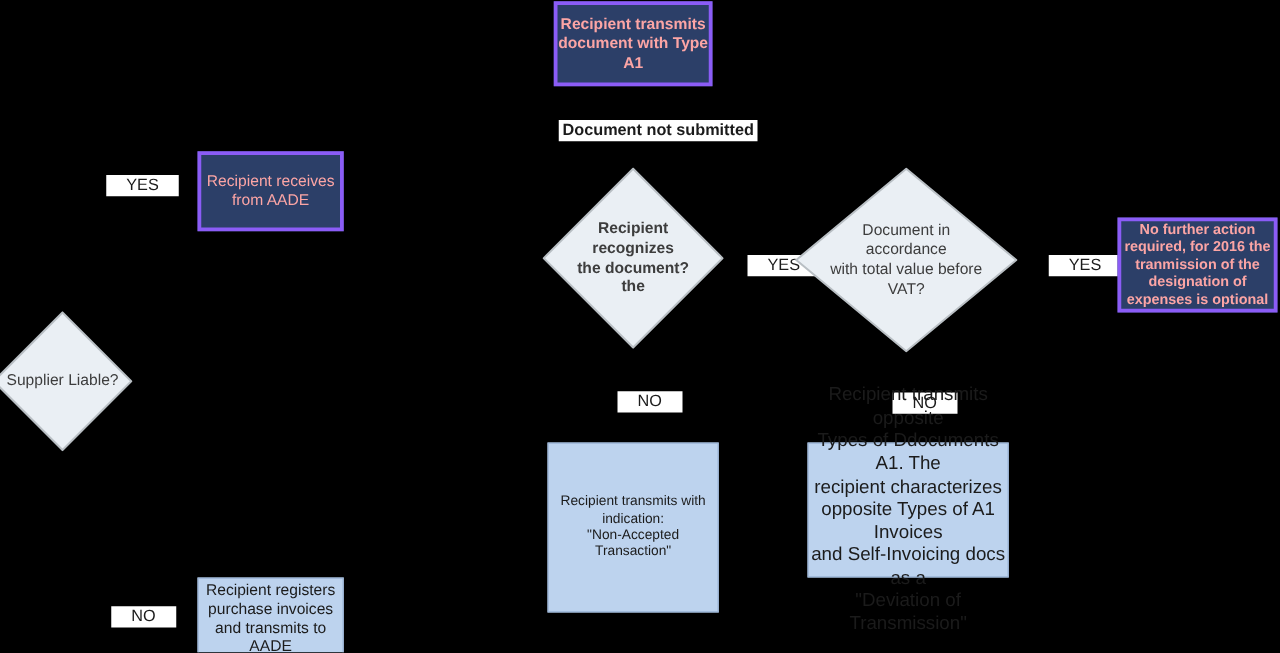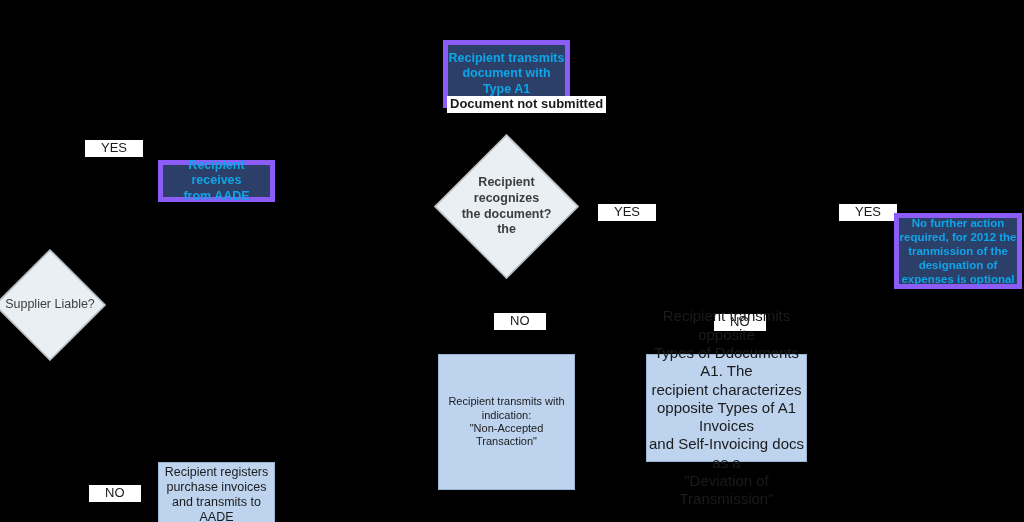--- a/index.html
+++ b/index.html
@@ -25,23 +25,22 @@
     box-sizing: border-box;
     display: flex;
     align-items: center;
     justify-content: center;
     text-align: center;
     line-height: 1.22;
     white-space: pre-line;
   }
   .node.dark {
     background: #2c3f68;
-    color: #0ea5e9;
-    border: 5px solid #8b5cf6;
-    margin-top: 39px;
+    color: #fca5a5;
+    border: 3px solid #8b5cf6;
   }
   .node.light {
     background: #bdd3ee;
     color: #1b1b1b;
     border: 1px solid #9ab4d6;
   }
 
   
   .diamond {
     position: absolute;
@@ -88,21 +87,21 @@
 </head>
 <body>
 
 <div id="canvas">
 
   <div class="node dark" style="left:443px; top:1px; width:127px; height:68px; font-size:12.5px; font-weight:bold;">Recipient transmits
 document with Type A1</div>
 
   <div class="edge-label wide" style="left:447px; top:96px;font-weight:bold;">Document not submitted</div>
 
-  <div class="node dark" style="left:158px; top:121px; width:117px; height:42px; font-size:12.5px; font-weight:bold;">Recipient receives
+  <div class="node dark" style="left:158px; top:121px; width:117px; height:64px; font-size:12.5px; font-weight:normal;">Recipient receives
 from AADE</div>
 
   <div class="edge-label" style="left:85px; top:140px;">YES</div>
 
   <div class="diamond" style="left:-6px; top:249px; width:112px; height:112px;">
     <span class="shape">
       <svg viewBox="0 0 112 112" preserveAspectRatio="none">
         <polygon points="56,1 111,56 56,111 1,56" fill="#eaeff4" stroke="#b9bfc4" stroke-width="1.6"></polygon>
       </svg>
     </span>
@@ -118,27 +117,38 @@
     <span class="dtext" style="font-size:12.5px;">Recipient
 recognizes
 the document?
 the</span>
   </div>
 
   <div class="edge-label" style="left:598px; top:204px;">YES</div>
 
   <div class="edge-label" style="left:494px; top:313px;">NO</div>
 
+  <div class="diamond" style="left:636px; top:134px; width:178px; height:148px;">
+    <span class="shape">
+      <svg viewBox="0 0 178 148" preserveAspectRatio="none">
+        <polygon points="89,1 177,74 89,147 1,74" fill="#eaeff4" stroke="#b9bfc4" stroke-width="1.6"></polygon>
+      </svg>
+    </span>
+    <span class="dtext" style="font-size:12.5px;">Document in
+accordance
+with total value before
+VAT?</span>
+  </div>
 
   <div class="edge-label" style="left:839px; top:204px;">YES</div>
 
   <div class="edge-label" style="left:714px; top:314px;">NO</div>
 
   <div class="node dark" style="left:894px; top:174px; width:128px; height:76px; font-size:11.5px; font-weight:bold;">No further action
-required, for 2012 the
+required, for 2016 the
 tranmission of the
 designation of
 expenses is optional</div>
 
   <div class="node light" style="left:438px; top:354px; width:137px; height:136px; font-size:11px;">Recipient transmits with
 indication:
 "Non-Accepted
 Transaction"</div>
 
   <div class="node light" style="left:646px; top:354px; width:161px; height:108px; font-size:15px;">Recipient transmits opposite

